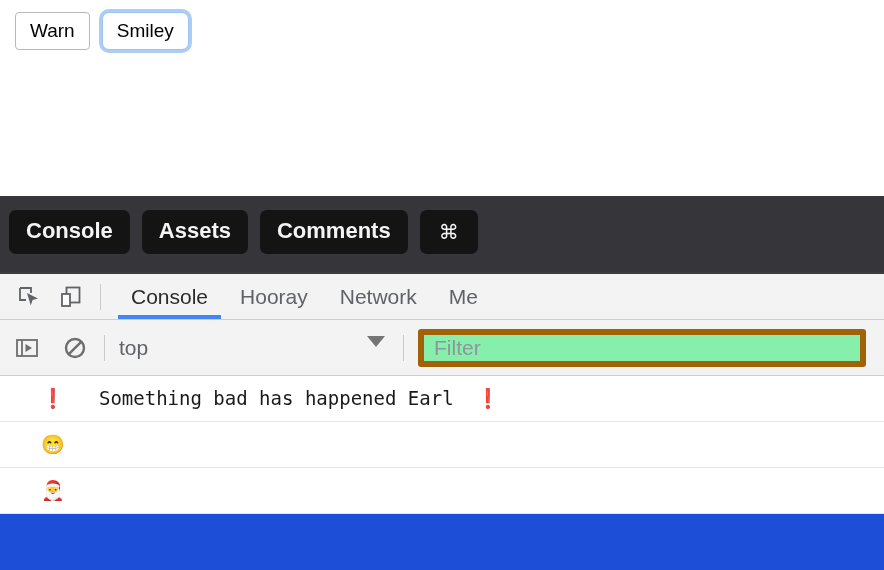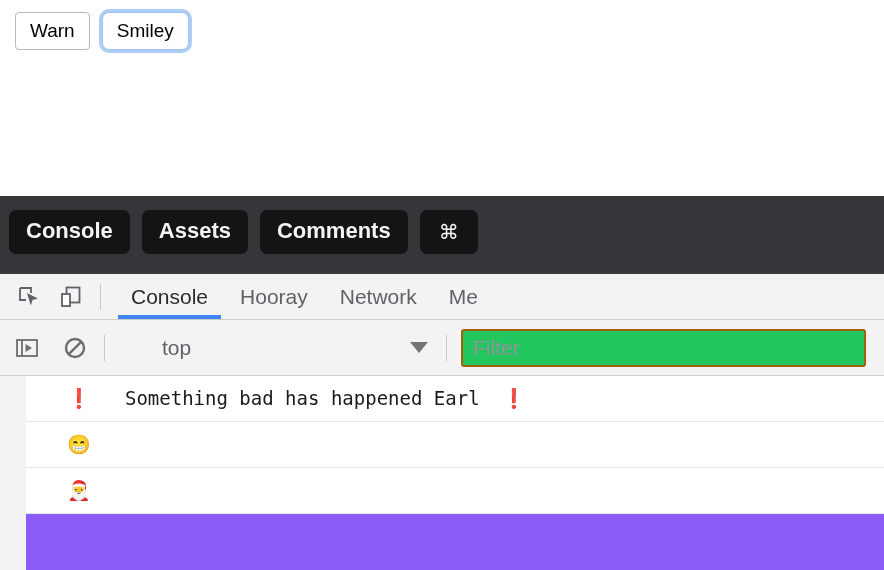--- a/index.html
+++ b/index.html
@@ -163,60 +163,58 @@
     background: #f3f3f3;
     border-bottom: 1px solid #cdcdcd;
     display: flex;
     align-items: center;
     box-sizing: border-box;
   }
   #console-toolbar .tool-icon:first-child { margin-left: 12px; }
   #console-toolbar .tool-icon + .tool-icon { margin-left: 18px; }
   #context-select {
     display: flex;
-    align-items: center;
+    align-items: flex-start;
     width: 270px;
     flex: none;
-    margin-left: 43px;
   }
   #context-label {
     font-family: "Liberation Sans", sans-serif;
     font-size: 21px;
     color: #5f6368;
     flex: 1;
   }
   .caret {
     width: 0; height: 0;
     border-left: 9px solid transparent;
     border-right: 9px solid transparent;
     border-top: 11px solid #757575;
     margin-right: 4px;
   }
   #filter-input {
     flex: 1;
     height: 38px;
     margin-right: 18px;
-    background: #22c55e;
-    border: 2px solid #a16207;
+    background: #86efac;
+    border: 6px solid #a16207;
     border-radius: 3px;
     font-family: "Liberation Sans", sans-serif;
     font-size: 21px;
     color: #333;
     padding: 0 10px;
     box-sizing: border-box;
     outline: none;
   }
   #filter-input::placeholder { color: #90949c; }
 
   
   #console-messages {
-    background: #8b5cf6;
+    background: #1d4ed8;
     height: 194px;
     overflow: hidden;
-    margin-left: 26px;
   }
   .console-row {
     height: 46px;
     border-bottom: 1px solid #e6e6e6;
     display: flex;
     align-items: center;
     box-sizing: border-box;
     background: #ffffff;
     font-family: "DejaVu Sans Mono", "Liberation Mono", monospace;
     font-size: 19px;

